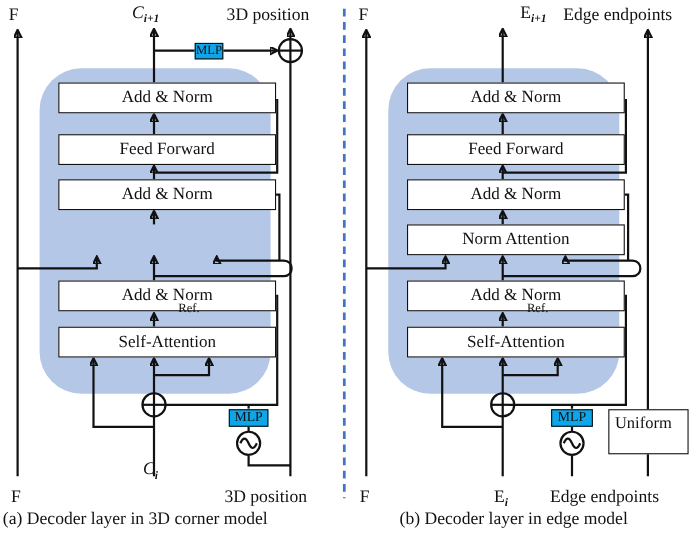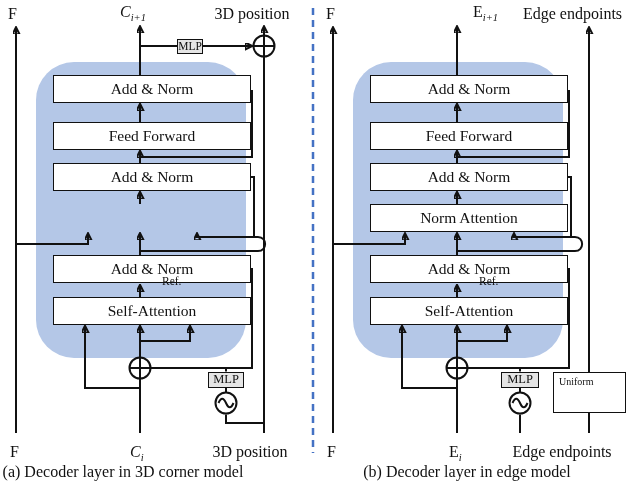--- a/index.html
+++ b/index.html
@@ -1,38 +1,38 @@
 <!DOCTYPE html>
 <html style="--panel-fill: #b4c7e7; --divider-color: #4472c4;"><head>
 <meta charset="utf-8">
 <style>
   html,body{margin:0;padding:0;background:#fff;}
   #stage{position:relative;width:633px;height:491px;background:#fff;overflow:hidden;
          font-family:"Liberation Serif","DejaVu Serif",serif;color:#111;}
   #wires{position:absolute;left:0;top:0;}
   .lbl{position:absolute;font-size:16px;white-space:nowrap;line-height:1.1;}
-  .ctr{text-align:center;}
+  .ctr{text-align:left;}
   .block{position:absolute;box-sizing:border-box;width:198px;height:28px;background:#fff;
          border:1.6px solid #111;display:flex;align-items:center;justify-content:center;
          font-size:15.5px;white-space:nowrap;}
   .lp{left:53px;} .rp{left:370px;}
   .b1{top:75px;} .b2{top:122px;} .b3{top:163px;} .b4{top:204px;} .b5{top:255px;} .b6{top:297px;}
-  .mlpbox{position:absolute;box-sizing:border-box;background:#e5e5e5;border:1.5px solid #111;
+  .mlpbox{position:absolute;box-sizing:border-box;background:#0ea5e9;border:1.5px solid #111;
           display:flex;align-items:center;justify-content:center;}
   .mlptop{left:177px;top:38.5px;width:26px;height:15.5px;font-size:11.5px;}
   .mlpbotL{left:208px;top:371.5px;width:36px;height:16.5px;font-size:12.5px;}
   .mlpbotR{left:501px;top:371.5px;width:38px;height:16.5px;font-size:12.5px;}
   .usbox{position:absolute;box-sizing:border-box;left:553px;top:371.5px;width:73px;height:41px;
-         background:#fff;border:1.5px solid #111;font-size:10px;line-height:1.45;
+         background:#fff;border:1.5px solid #111;font-size:15px;line-height:1.45;
          padding:2px 0 0 5px;}
   .ref{position:absolute;font-size:11.5px;margin-top:43px;}
   .refL{left:162px;top:231.5px;} .refR{left:479px;top:231.5px;}
   .cap{position:absolute;top:463px;font-size:16px;text-align:center;white-space:nowrap;}
   .it{font-style:italic;}
-  sub{font-size:10.5px;font-style:italic;}
+  sub{font-size:10.5px;font-style:italic;font-weight:bold;}
   path,line{fill:none;stroke:#111;stroke-width:2;}
   .icn circle{fill:#fff;stroke:#111;stroke-width:2;}
   .panelblob{fill:var(--panel-fill,#b4c7e7);stroke:none;}
   .divider{stroke:var(--divider-color,#4472c4);stroke-width:2.5;stroke-dasharray:7 5;}
 </style>
 </head>
 <body>
 
 <div id="stage">
 
@@ -130,21 +130,21 @@
   <div class="block lp b1">Add &amp; Norm</div>
   <div class="block lp b2">Feed Forward</div>
   <div class="block lp b3">Add &amp; Norm</div>
   <div class="block lp b5">Add &amp; Norm</div>
   <div class="block lp b6">Self-Attention</div>
 
   <div class="ref refL">Ref.</div>
   <div class="mlpbox mlpbotL">MLP</div>
 
   <div class="lbl" style="left:10px;top:443px;">F</div>
-  <div class="lbl" style="left:130px;top:443px;text-align:center;"><span class="it">C</span><sub>i</sub></div>
+  <div class="lbl" style="left:130px;top:418px;text-align:center;"><span class="it">C</span><sub>i</sub></div>
   <div class="lbl ctr" style="left:204px;top:443px;width:92px;">3D position</div>
   <div class="cap" style="left:-8px;width:262px;">(a) Decoder layer in 3D corner model</div>
 
   <div class="lbl" style="left:326px;top:5px;">F</div>
   <div class="lbl" style="left:440px;top:3px;margin-left:33px;"><span>E</span><sub>i+1</sub></div>
   <div class="lbl ctr" style="left:512px;top:5px;width:121px;">Edge endpoints</div>
 
   <div class="block rp b1">Add &amp; Norm</div>
   <div class="block rp b2">Feed Forward</div>
   <div class="block rp b3">Add &amp; Norm</div>

